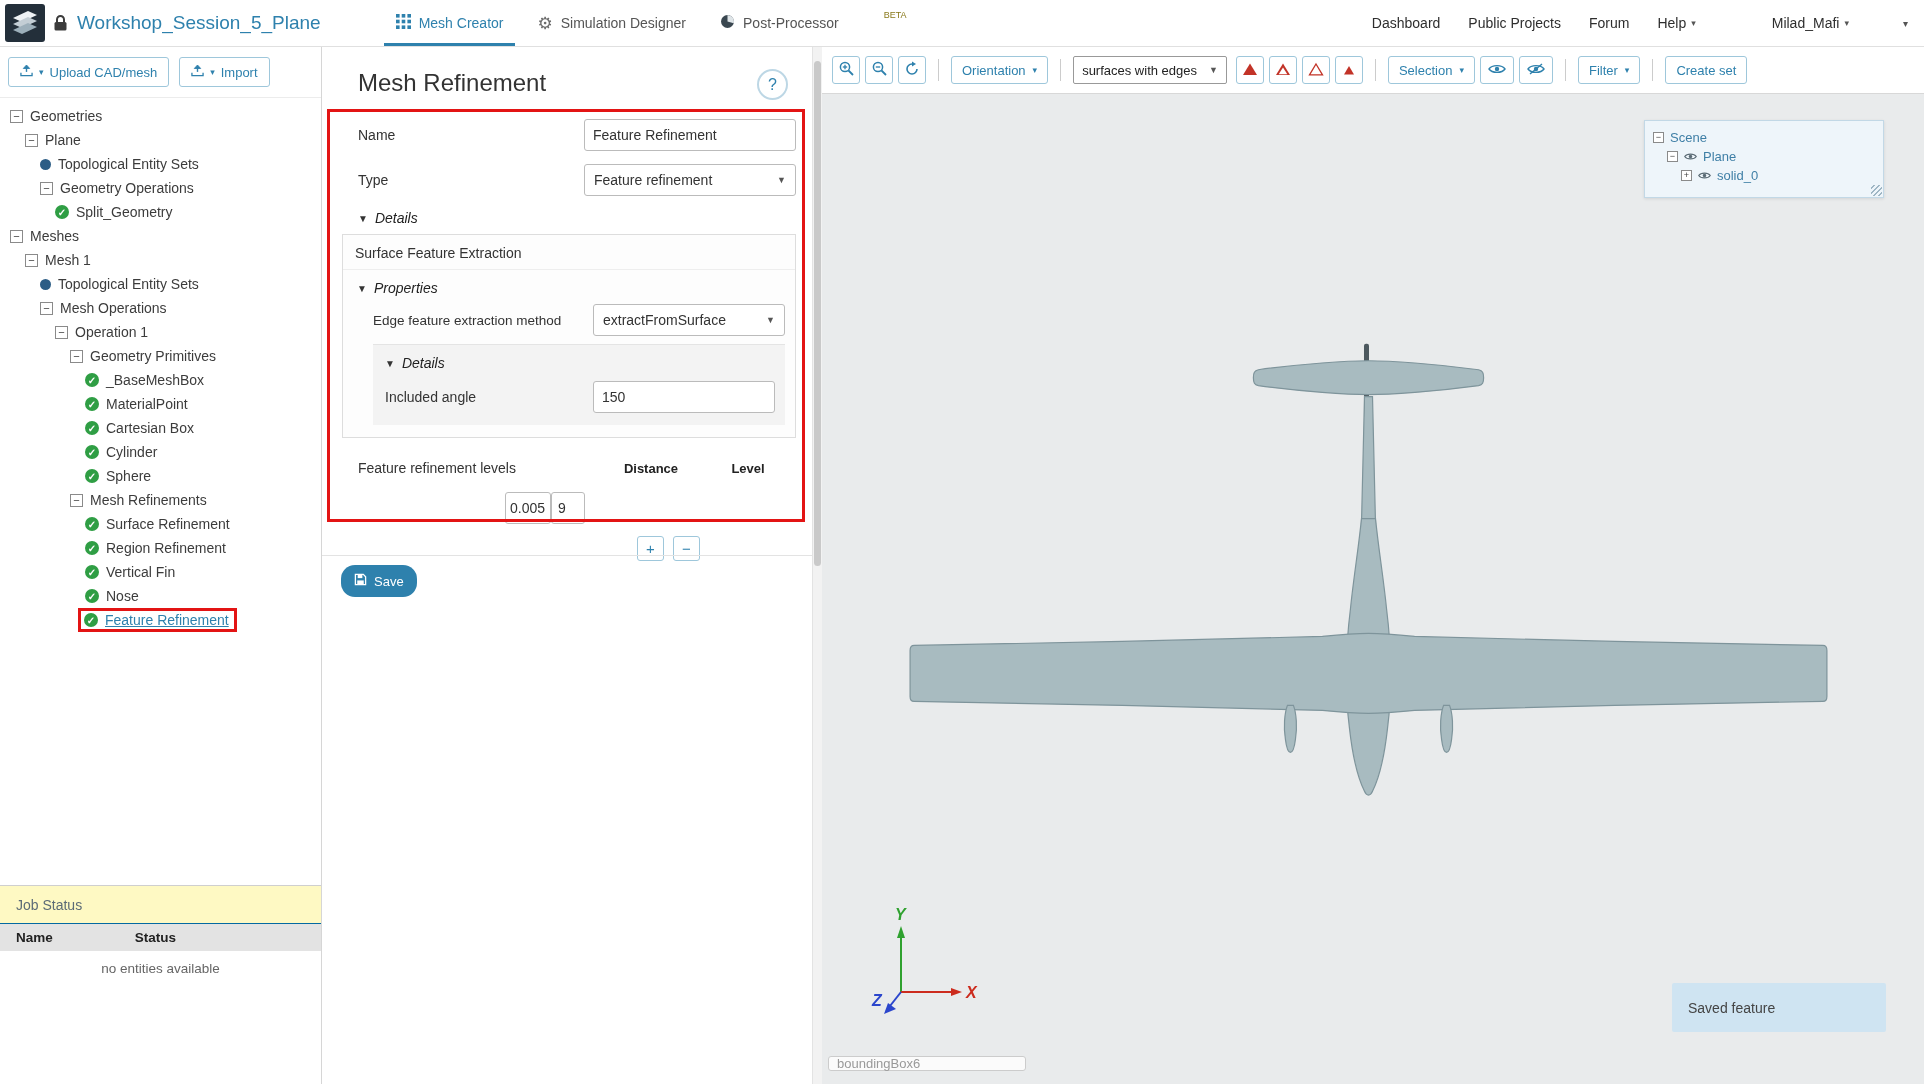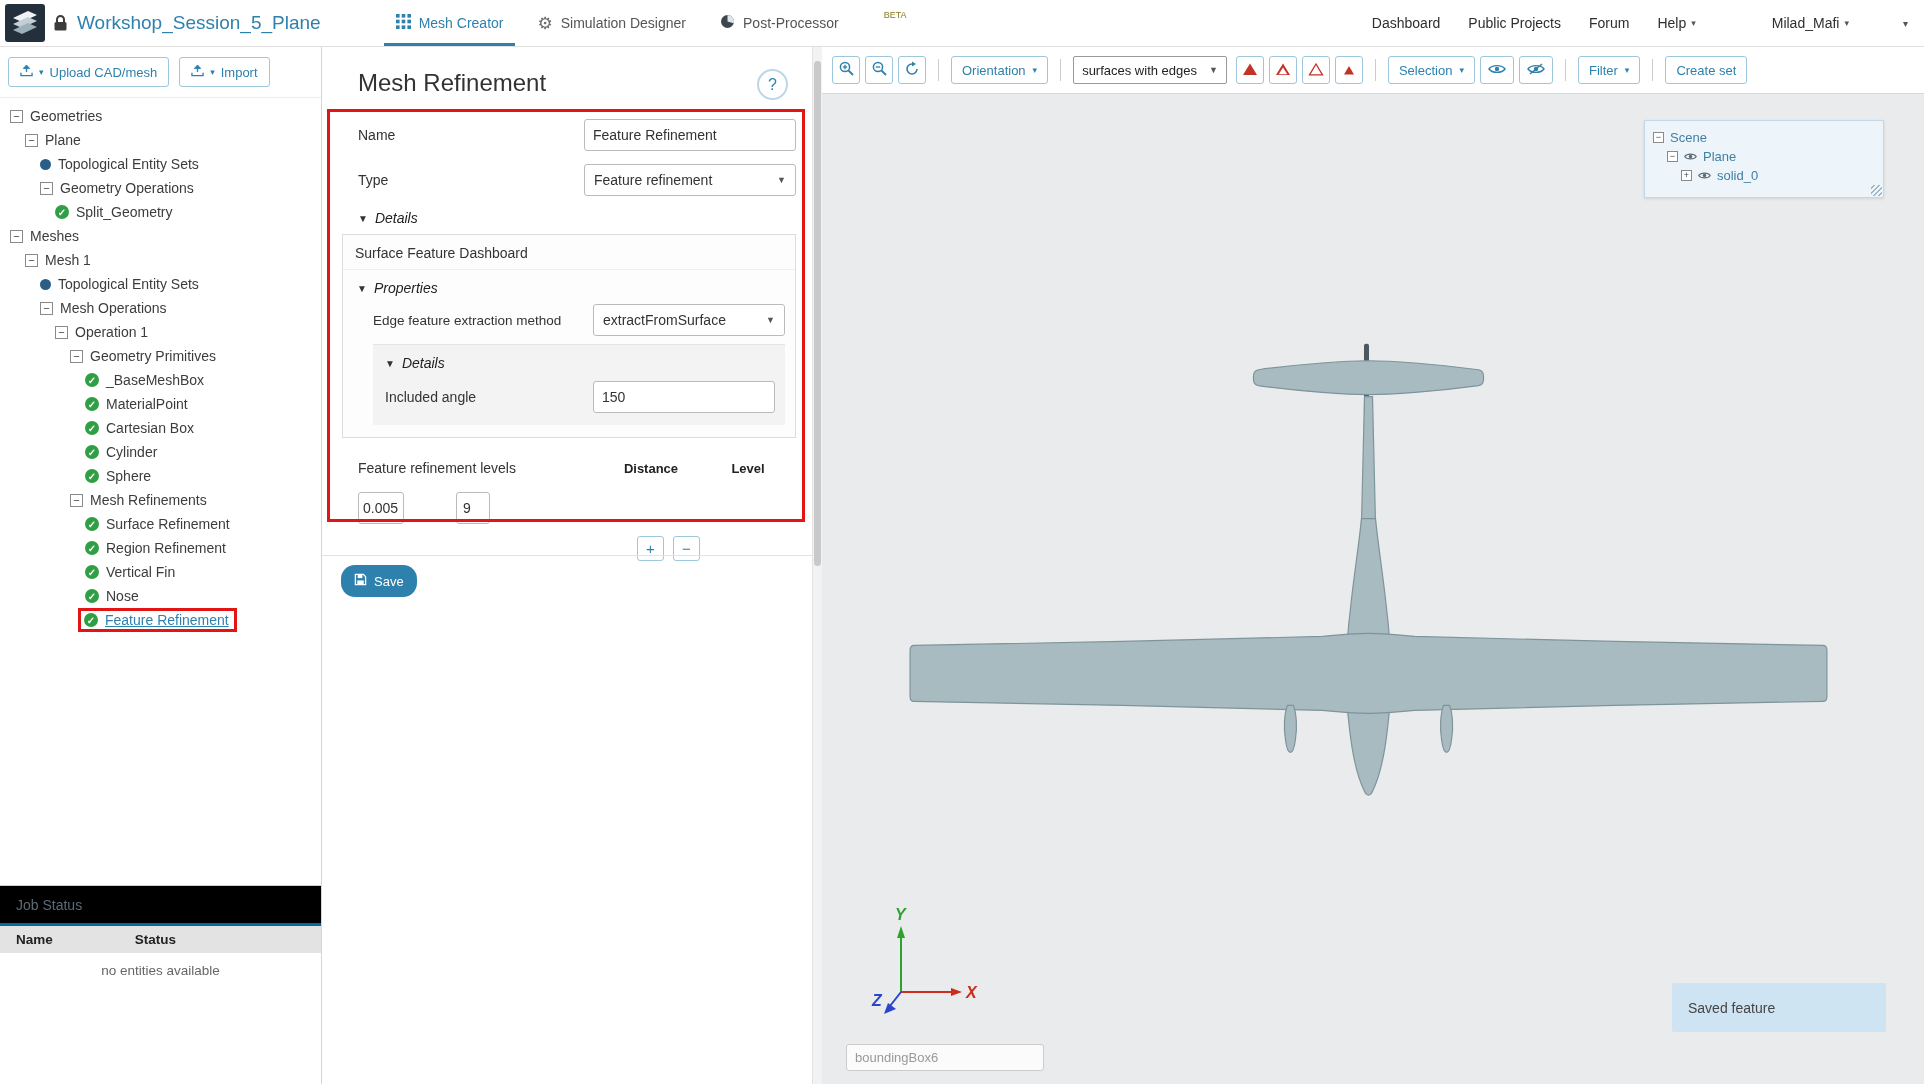--- a/index.html
+++ b/index.html
@@ -36,21 +36,21 @@
   .tree-row { display: flex; align-items: center; gap: 7px; height: 24px; font-size: 14px; color: #3c3c3c; cursor: pointer; white-space: nowrap; }
   .lvl0 { padding-left: 10px; } .lvl1 { padding-left: 25px; } .lvl2 { padding-left: 40px; }
   .lvl3 { padding-left: 55px; } .lvl4 { padding-left: 70px; } .lvl5 { padding-left: 85px; }
   .icon-box { width: 13px; height: 13px; border: 1px solid #8a8a8a; background: #fff; color: #444; font-size: 11px; line-height: 1; display: inline-flex; align-items: center; justify-content: center; flex: 0 0 13px; cursor: pointer; }
   .icon-dot { width: 11px; height: 11px; border-radius: 50%; background: var(--entity-dot-blue, #2c5d85); flex: 0 0 11px; }
   .icon-check { width: 14px; height: 14px; border-radius: 50%; background: var(--check-green, #2f9e44); color: #fff; font-size: 10px; font-weight: bold; display: inline-flex; align-items: center; justify-content: center; flex: 0 0 14px; }
   .tree-row.selected .tree-label { color: var(--accent, #2e81ad); text-decoration: underline; }
   .red-outline { display: inline-flex; align-items: center; gap: 7px; border: 3px solid var(--annotation-red, #e31414); padding: 0 5px 0 3px; height: 24px; margin-left: -7px; }
 
   .job-status { flex: 0 0 199px; border-top: 1px solid #cfcfcf; background: #fff; }
-  .js-title { padding: 11px 16px 10px; color: #5c6b76; font-size: 14px; background: #000000; border-bottom: 3px solid #0369a1; }
+  .js-title { padding: 11px 16px 10px; color: #5c6b76; font-size: 14px; background: #fef9c3; border-bottom: 1px solid #0369a1; }
   .js-header { display: flex; background: #e3e3e3; font-weight: bold; font-size: 13.5px; color: #222; padding: 6px 0; }
   .js-header .c1 { width: 42%; padding-left: 16px; }
   .js-header .c2 { width: 58%; }
   .js-empty { color: #666; font-size: 13.5px; text-align: center; padding-top: 10px; }
 
   
   .panel { flex: 0 0 490px; background: #fff; position: relative; }
   .annotation-box { position: absolute; left: 5px; top: 62px; width: 478px; height: 413px; border: 3px solid var(--annotation-red, #e31414); pointer-events: none; z-index: 5; }
   .panel-title { font-size: 24px; font-weight: normal; color: #333; margin: 22px 0 0 36px; }
   .help-btn { position: absolute; top: 22px; right: 24px; width: 31px; height: 31px; border-radius: 50%; border: 2px solid #bdd7e5; color: var(--accent, #2e81ad); background: #fff; font-size: 16px; display: flex; align-items: center; justify-content: center; cursor: pointer; font-family: inherit; }
@@ -70,21 +70,21 @@
   .method-row label { font-size: 13.5px; }
   .inner-details { background: #f3f3f3; border-top: 1px solid #e4e4e4; margin: 8px 10px 0 30px; padding: 2px 10px 12px 12px; }
   .inner-details .details-toggle { margin: 8px 0 10px 0; }
   .angle-row { margin-bottom: 0; }
   .levels { margin-top: 22px; }
   .levels-head { display: flex; align-items: center; }
   .levels-label { flex: 1; font-size: 14px; color: #333; }
   .col-head { font-weight: bold; font-size: 13px; color: #222; }
   .col-d { width: 110px; text-align: center; }
   .col-l { width: 84px; text-align: center; margin-right: 6px; }
-  .levels-row { display: flex; justify-content: flex-start; gap: 52px; padding-right: 64px; margin-top: 16px; }
+  .levels-row { display: flex; justify-content: center; padding-right: 64px; margin-top: 16px; }
   .distance-input { width: 46px; padding: 0 4px; overflow: hidden; }
   .level-input { width: 34px; padding: 0 6px; }
   .levels-btns { display: flex; justify-content: flex-end; gap: 9px; padding-right: 96px; margin-top: 12px; }
   .small-btn { width: 27px; height: 25px; border: 1px solid #9ec7db; background: #fff; color: var(--accent, #2e81ad); font-size: 15px; border-radius: 3px; cursor: pointer; font-family: inherit; line-height: 1; }
   .panel-footer { position: absolute; left: 0; right: 0; top: 508px; border-top: 1px solid #e3e3e3; padding: 9px 0 0 19px; }
   .save-btn { display: inline-flex; align-items: center; gap: 7px; background: var(--accent, #2e81ad); color: #fff; border: none; border-radius: 14px; padding: 8px 13px; font-size: 13px; cursor: pointer; font-family: inherit; }
 
   
   .scroll-col { flex: 0 0 10px; background: #f2f2f2; border-left: 1px solid #e3e3e3; position: relative; }
   .scroll-thumb { position: absolute; top: 14px; left: 1px; width: 7px; height: 505px; background: #c9c9c9; border-radius: 4px; cursor: pointer; }
@@ -103,21 +103,21 @@
   .plane-svg { position: absolute; inset: 0; width: 100%; height: 100%; }
 
   .scene-tree { position: absolute; top: 26px; right: 40px; width: 240px; background: #eef5fa; border: 1px solid #c2d8e6; padding: 7px 8px 12px; box-shadow: 0 1px 3px rgba(0,0,0,.1); }
   .st-row { display: flex; align-items: center; gap: 6px; height: 19px; font-size: 13px; color: #3f7fa6; cursor: pointer; }
   .st-row.indent1 { padding-left: 14px; }
   .st-row.indent2 { padding-left: 28px; }
   .icon-box.small { width: 11px; height: 11px; font-size: 9px; flex: 0 0 11px; }
   .st-grip { position: absolute; right: 1px; bottom: 1px; width: 11px; height: 11px; background: repeating-linear-gradient(135deg, transparent 0 2px, #9fb6c4 2px 3.5px); cursor: nwse-resize; }
 
   .axes { position: absolute; left: 14px; bottom: 46px; }
-  .bbox-field { position: absolute; left: 24px; bottom: 13px; width: 198px; height: 27px; background: #fbfbfb; border: 1px solid #ccc; border-radius: 3px; color: #999; font-size: 13px; display: flex; align-items: center; padding-left: 8px; }
+  .bbox-field { position: absolute; left: 6px; bottom: 13px; width: 198px; height: 15px; background: #fbfbfb; border: 1px solid #ccc; border-radius: 3px; color: #999; font-size: 13px; display: flex; align-items: center; padding-left: 8px; }
   .toast { position: absolute; right: 38px; bottom: 52px; width: 214px; height: 49px; background: var(--toast-bg, #cfe4f2); display: flex; align-items: center; padding-left: 16px; font-size: 14px; color: #444; border-radius: 2px; }
 </style>
 </head>
 <body>
 
 <div class="app">
 
   <header class="topbar">
     <div class="logo">
       <svg width="40" height="38" viewBox="0 0 40 38">
@@ -332,21 +332,21 @@
             <span class="sel-caret">▼</span>
           </div>
         </div>
 
         <div class="details-toggle">
           <span class="tri">▼</span>
           <span>Details</span>
         </div>
 
         <div class="section-box">
-          <div class="section-title">Surface Feature Dashboard</div>
+          <div class="section-title">Surface Feature Extraction</div>
           <div class="details-toggle">
             <span class="tri">▼</span>
             <span>Properties</span>
           </div>
           <div class="form-row method-row">
             <label>Edge feature extraction method</label>
             <div class="select w192">
               <span>extractFromSurface</span>
               <span class="sel-caret">▼</span>
             </div>

